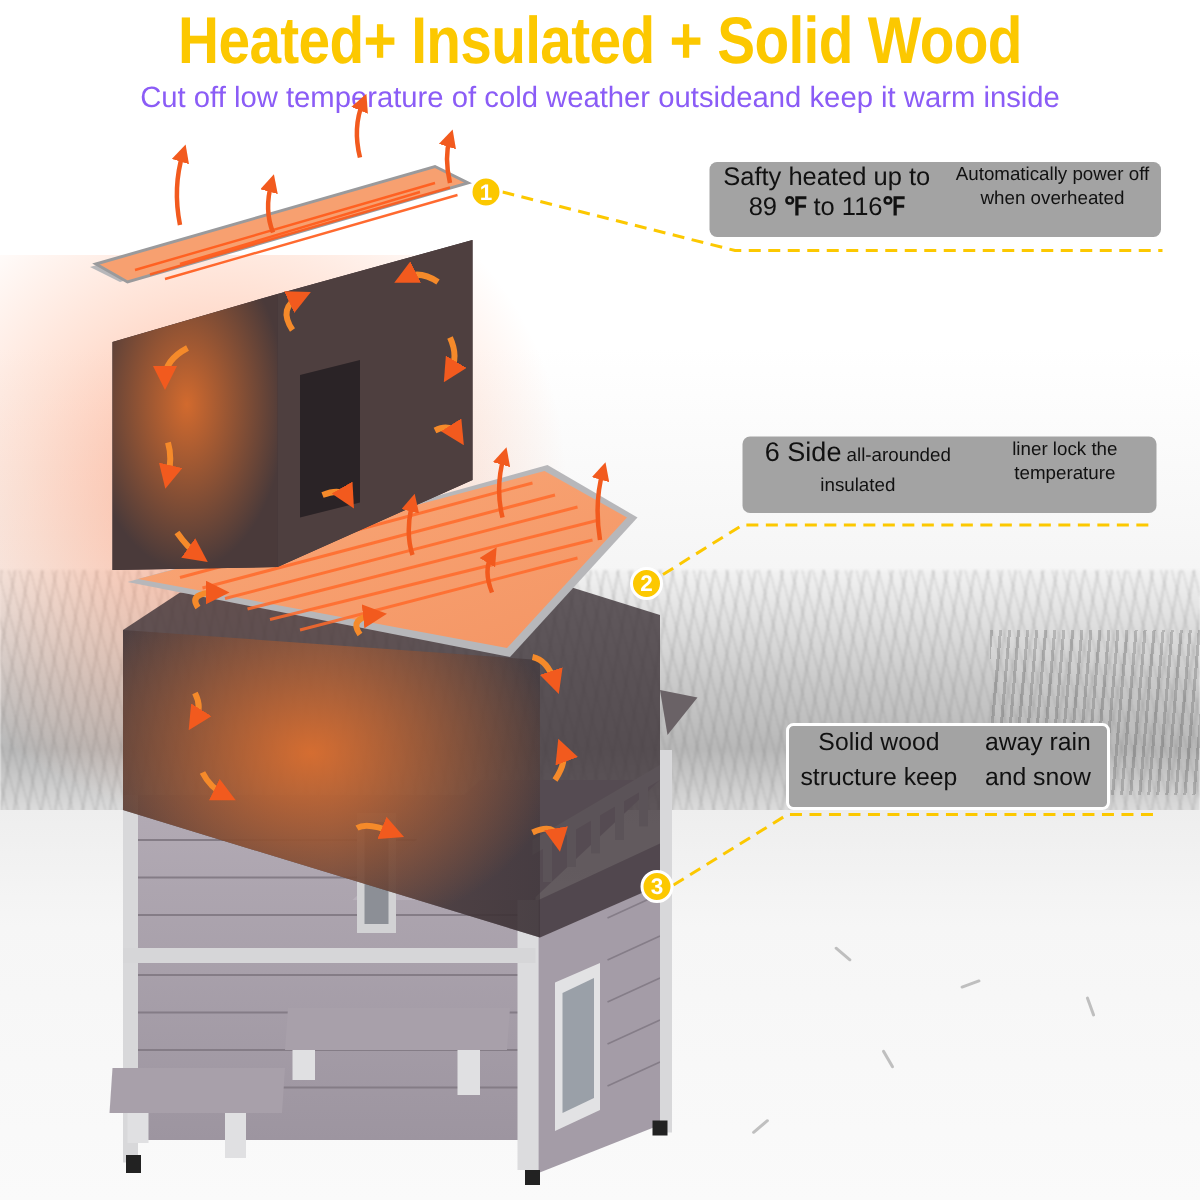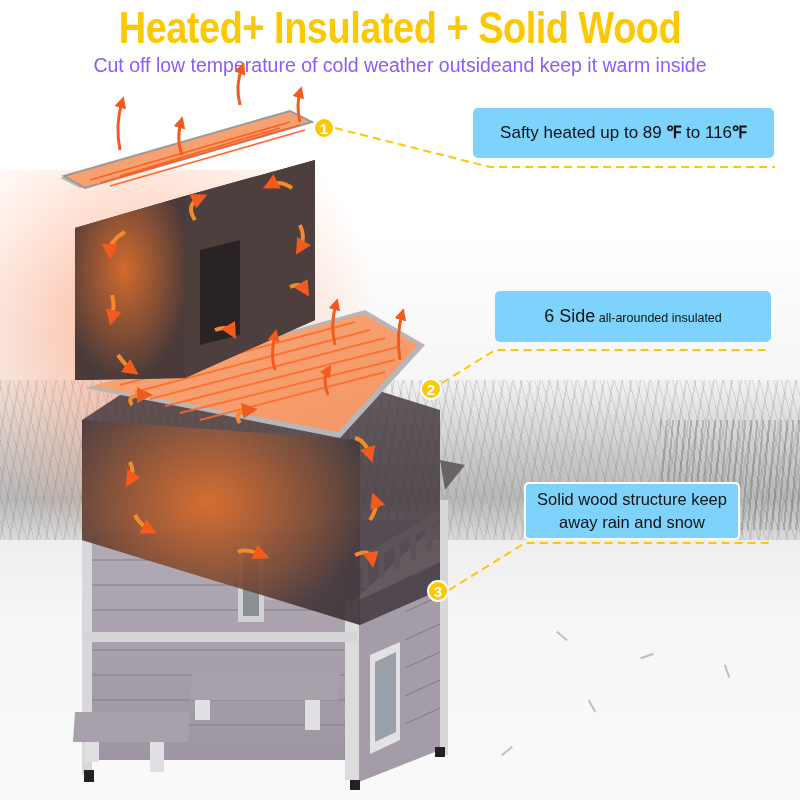--- a/index.html
+++ b/index.html
@@ -29,22 +29,22 @@
       font-family: "Liberation Sans", sans-serif; font-weight: 700; font-size: 44px;
       color: #fcc800; letter-spacing: -0.5px; transform: scaleX(0.86); transform-origin: center; line-height: 52px; }
     .subtitle { position: absolute; left: 0; top: 52px; width: 800px; text-align: center;
       font-size: 19.5px; color: #8b5cf6; line-height: 26px; }
 
     
     .product { position: absolute; left: 0; top: 0; width: 800px; height: 800px; }
     .product svg { position: absolute; left: 0; top: 0; }
 
     
-    .callout { position: absolute; background: #7dd3fc; border-radius: 5px; color: #111;
-      text-align: center; display: flex; flex-direction: column; justify-content: center; }
+    .callout { position: absolute; background: #a3a3a3; border-radius: 5px; color: #111;
+      text-align: center; display: flex; flex-direction: row; justify-content: center; }
     .callout-1 { left: 473px; top: 108px; width: 301px; height: 50px; }
     .callout-1 .l1 { font-size: 17px; line-height: 20px; }
     .callout-1 .l1 b { font-weight: 700; }
     .callout-1 .l2 { font-size: 12.5px; line-height: 16px; }
     .callout-2 { left: 495px; top: 291px; width: 276px; height: 51px; }
     .callout-2 .l1 { font-size: 12.5px; line-height: 20px; }
     .callout-2 .l1 .big { font-size: 18px; }
     .callout-2 .l2 { font-size: 12.5px; line-height: 16px; }
     .callout-3 { left: 524px; top: 482px; width: 216px; height: 58px; border: 2px solid #ffffff; }
     .callout-3 .l1, .callout-3 .l2 { font-size: 16.5px; line-height: 23px; }
@@ -228,22 +228,24 @@
     <polyline points="449,590 525,543 770,543"></polyline>
   </g>
 </svg>
 
 <div class="badge badge-1">1</div>
 <div class="badge badge-2">2</div>
 <div class="badge badge-3">3</div>
 
 <div class="callout callout-1">
   <div class="l1"><span>Safty heated up to 89 </span><b>℉</b><span> to 116</span><b>℉</b></div>
+  <div class="l2">Automatically power off when overheated</div>
 </div>
 
 <div class="callout callout-2">
   <div class="l1"><span class="big">6 Side</span><span> all-arounded insulated</span></div>
+  <div class="l2">liner lock the temperature</div>
 </div>
 
 <div class="callout callout-3">
   <div class="l1">Solid wood structure keep</div>
   <div class="l2">away rain and snow</div>
 </div>
 
 </body></html>

